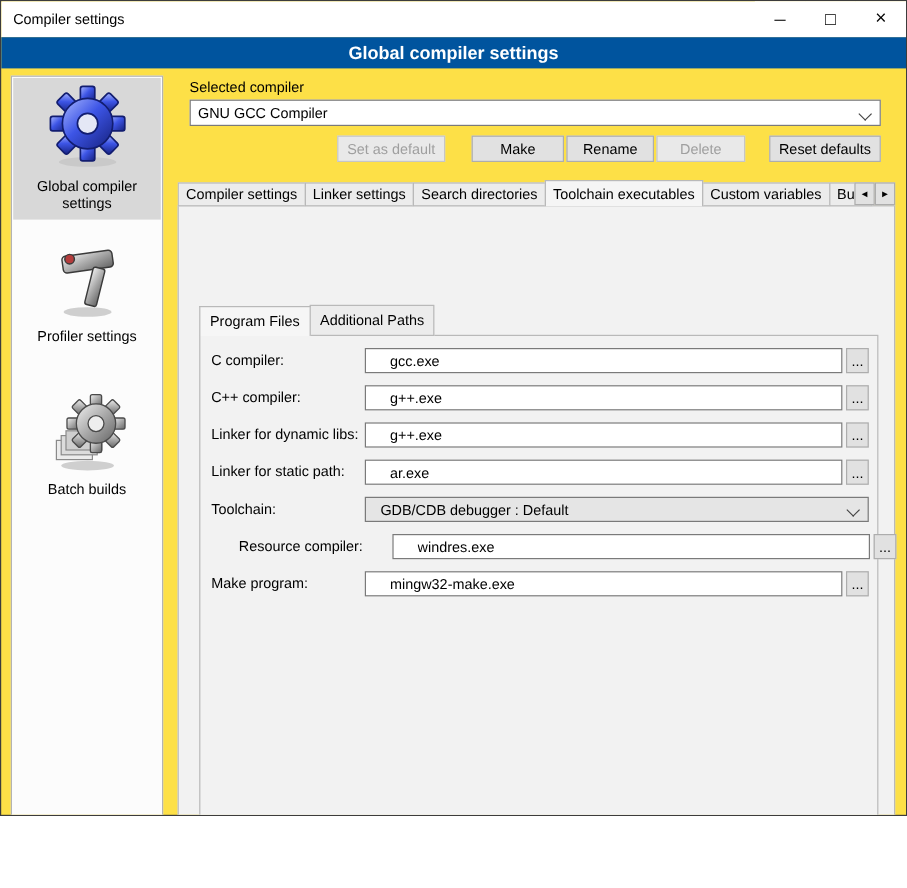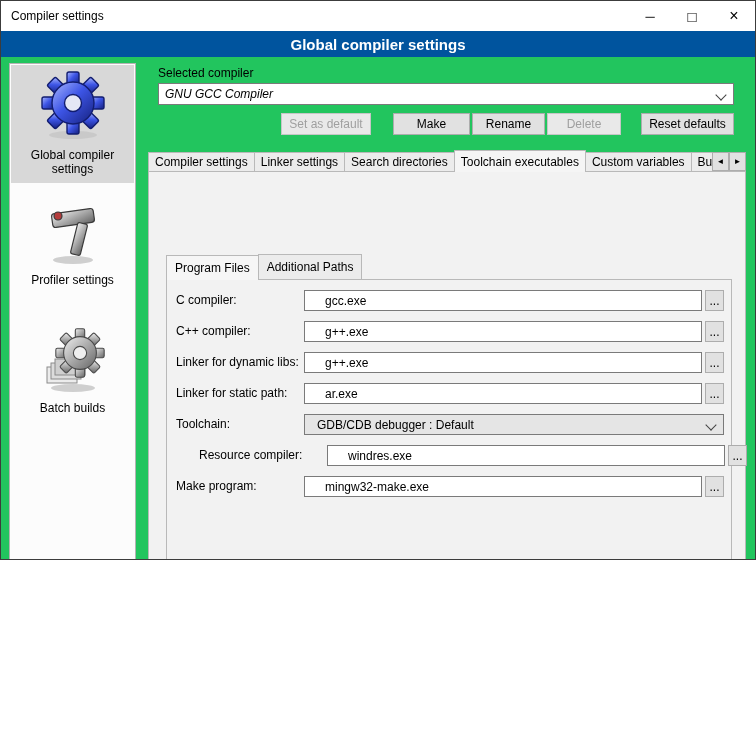--- a/index.html
+++ b/index.html
@@ -1,17 +1,17 @@
 <!DOCTYPE html>
 <html><head>
 <meta charset="utf-8">
 <style>
   html,body{margin:0;padding:0;}
   body{font-family:"Liberation Sans",sans-serif;font-size:12px;color:#000;cursor:default;}
-  #window{position:relative;width:756px;height:560px;background:#22c55e;border:1px solid #3c3c3c;box-sizing:border-box;overflow:hidden;}
+  #window{position:relative;width:756px;height:680px;background:#fde047;border:1px solid #3c3c3c;box-sizing:border-box;overflow:hidden;}
 
   
   .titlebar{position:absolute;top:0;left:0;width:100%;height:30px;background:#ffffff;display:flex;align-items:center;}
   .window-title{padding-left:10px;font-size:12px;}
   .caption-buttons{margin-left:auto;display:flex;height:100%;}
   .caption-btn{width:42px;height:100%;display:flex;align-items:center;justify-content:center;font-size:13px;background:#fff;border:none;font-family:inherit;}
   .caption-btn span{pointer-events:none;}
 
   
   .dialog-header{position:absolute;top:30px;left:0;width:100%;height:26px;background:#00549e;color:#fff;font-weight:bold;font-size:15px;display:flex;align-items:center;justify-content:center;}
@@ -28,21 +28,21 @@
   
   .btn{position:absolute;height:22px;background:#e1e1e1;border:1px solid #adadad;display:flex;align-items:center;justify-content:center;font-size:12px;box-sizing:border-box;font-family:inherit;padding:0;}
   .btn.disabled{color:#9f9f9f;background:#e9e9e9;border-color:#c6c6c6;}
   .textbox{position:absolute;height:21px;background:#fff;border:1px solid #7a7a7a;box-sizing:border-box;font-family:inherit;font-size:12px;padding:0 20px;}
   .combo{position:absolute;height:22px;background:#fff;border:1px solid #7a7a7a;box-sizing:border-box;display:flex;align-items:center;padding:0 22px 0 6px;}
   .combo.gray{background:#e5e5e5;height:21px;padding-left:12px;}
   .chev{position:absolute;right:8px;top:6px;width:7px;height:7px;border-right:1.5px solid #444;border-bottom:1.5px solid #444;transform:rotate(45deg);}
 
   
   .lbl-selected-compiler{position:absolute;left:157px;top:65px;}
-  #compiler-combo{left:157px;top:82px;width:576px;font-style:italic;}
+  #compiler-combo{left:157px;top:82px;width:576px;}
   #btn-set-default{left:280px;top:112px;width:90px;}
   #btn-copy{left:392px;top:112px;width:77px;}
   #btn-rename{left:471px;top:112px;width:73px;}
   #btn-delete{left:546px;top:112px;width:74px;}
   #btn-reset{left:640px;top:112px;width:93px;}
 
   
   .tabbar{position:absolute;left:147px;top:149px;width:598px;height:22px;display:flex;align-items:flex-end;overflow:hidden;z-index:2;}
   .tab{height:20px;border:1px solid #b9b9b9;background:#ececec;padding:0 6px;display:flex;align-items:center;white-space:nowrap;margin-right:-1px;box-sizing:border-box;font-size:12px;font-family:inherit;}
   .tab.active{height:22px;background:#f5f5f5;border-bottom:none;position:relative;z-index:3;}

